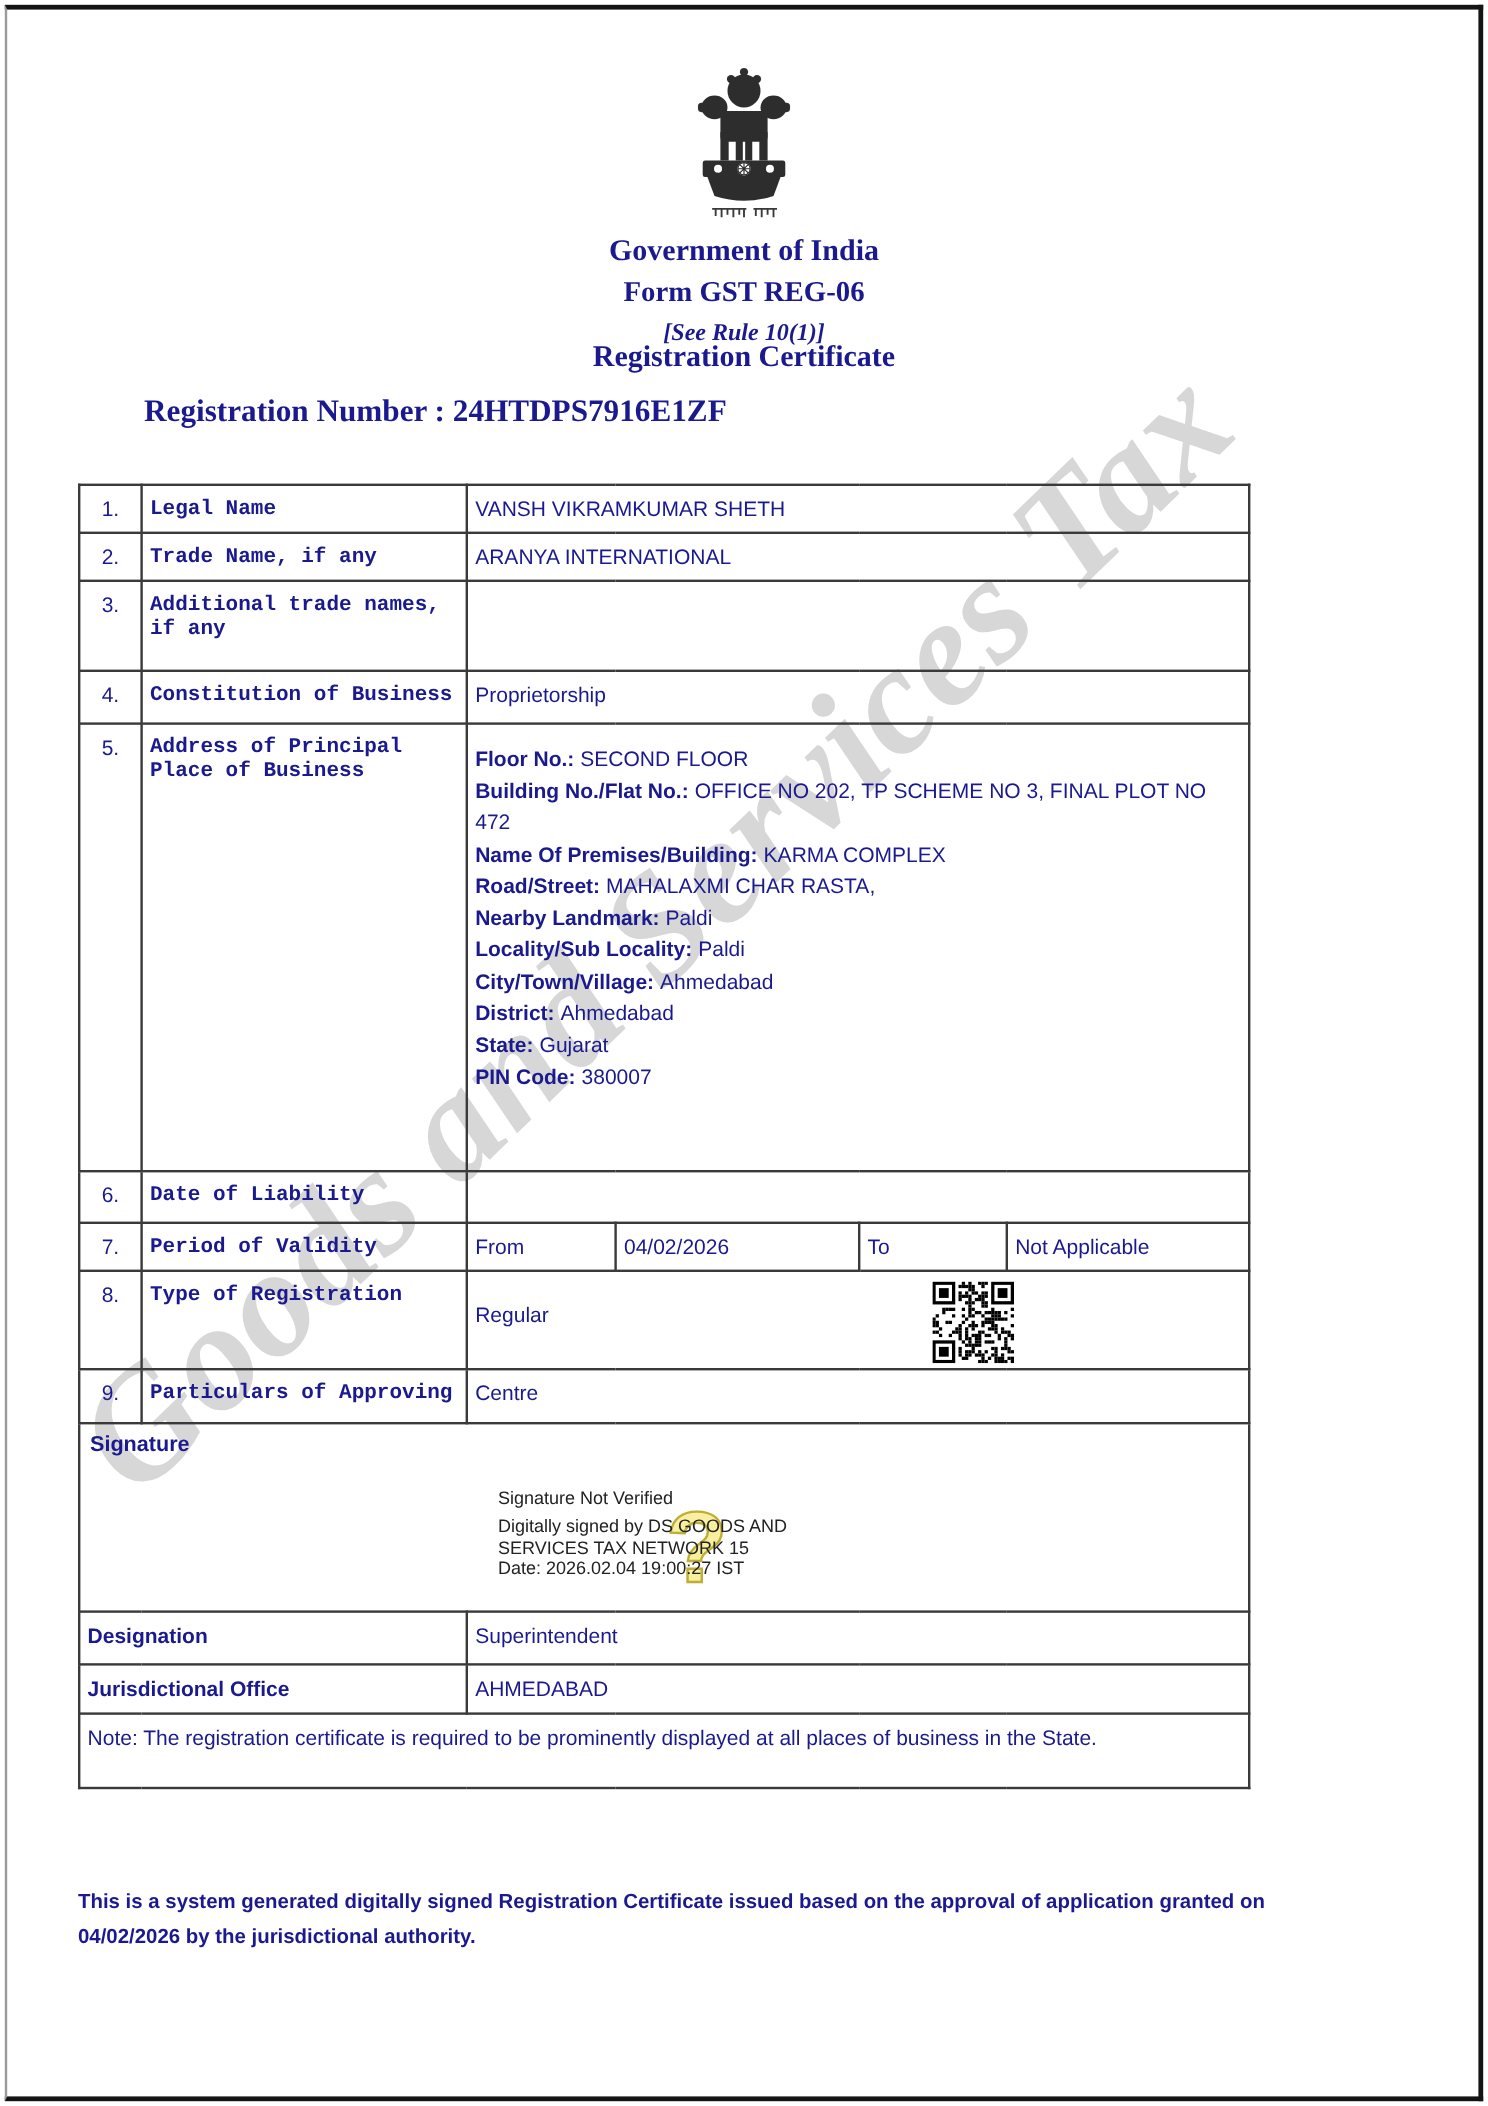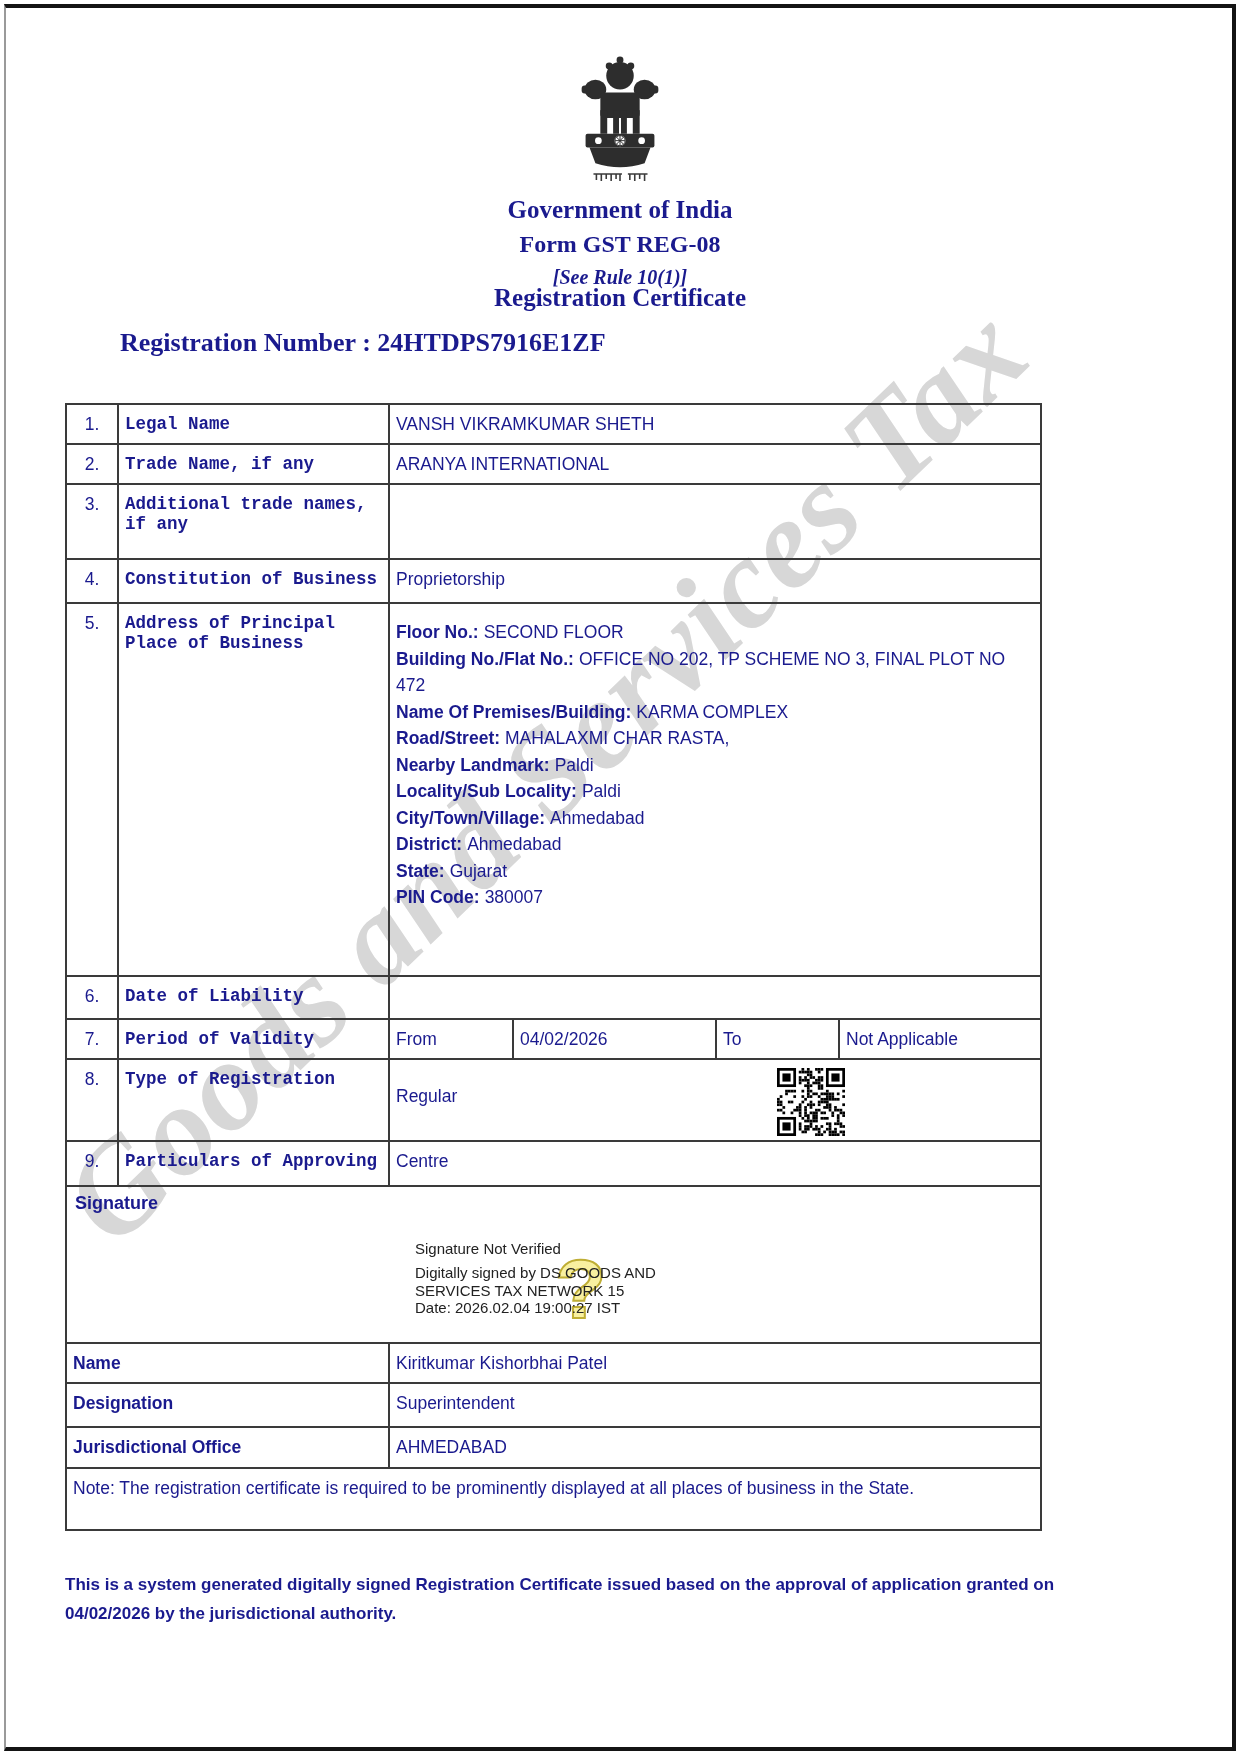--- a/index.html
+++ b/index.html
@@ -114,21 +114,21 @@
 
         <g stroke="#3a3a3a" stroke-width="1.6" fill="none">
           <path d="M33,123 H62 M68,123 H88"></path>
           <path d="M36,123 v6 M41,123 v7 M46,123 v5 M51,123 v7 M56,123 v5 M60,123 v7"></path>
           <path d="M70,123 v6 M75,123 v7 M80,123 v5 M85,123 v7"></path>
         </g>
       </svg>
     </div>
 
     <div class="h-line h-gov">Government of India</div>
-    <div class="h-line h-form">Form GST REG-08</div>
+    <div class="h-line h-form">Form GST REG-06</div>
     <div class="h-line h-rule">[See Rule 10(1)]</div>
     <div class="h-line h-cert">Registration Certificate</div>
     <div class="h-regnum">
       <span>Registration Number :</span>&nbsp;<span>24HTDPS7916E1ZF</span>
     </div>
 
     <table class="cert">
       <colgroup>
         <col style="width:52px">
           <col style="width:271px">
@@ -412,24 +412,20 @@
             <div class="sig-qmark">?</div>
             <div class="sig-text">
               <div class="sig-nv">Signature Not Verified</div>
               <div class="sig-ds">Digitally signed by DS GOODS AND</div>
               <div class="sig-ds">SERVICES TAX NETWORK 15</div>
               <div class="sig-ds">Date: 2026.02.04 19:00:27 IST</div>
             </div>
           </td>
         </tr>
 
-        <tr style="height:40px">
-          <td class="officer-lbl" colspan="2">Name</td>
-          <td class="val" colspan="4">Kiritkumar Kishorbhai Patel</td>
-        </tr>
         <tr style="height:44px">
           <td class="officer-lbl" colspan="2">Designation</td>
           <td class="val" colspan="4">Superintendent</td>
         </tr>
         <tr style="height:41px">
           <td class="officer-lbl" colspan="2">Jurisdictional Office</td>
           <td class="val" colspan="4">AHMEDABAD</td>
         </tr>
         <tr>
           <td class="note-cell" colspan="6">Note: The registration certificate is required to be prominently displayed at all places of business in the State.</td>

